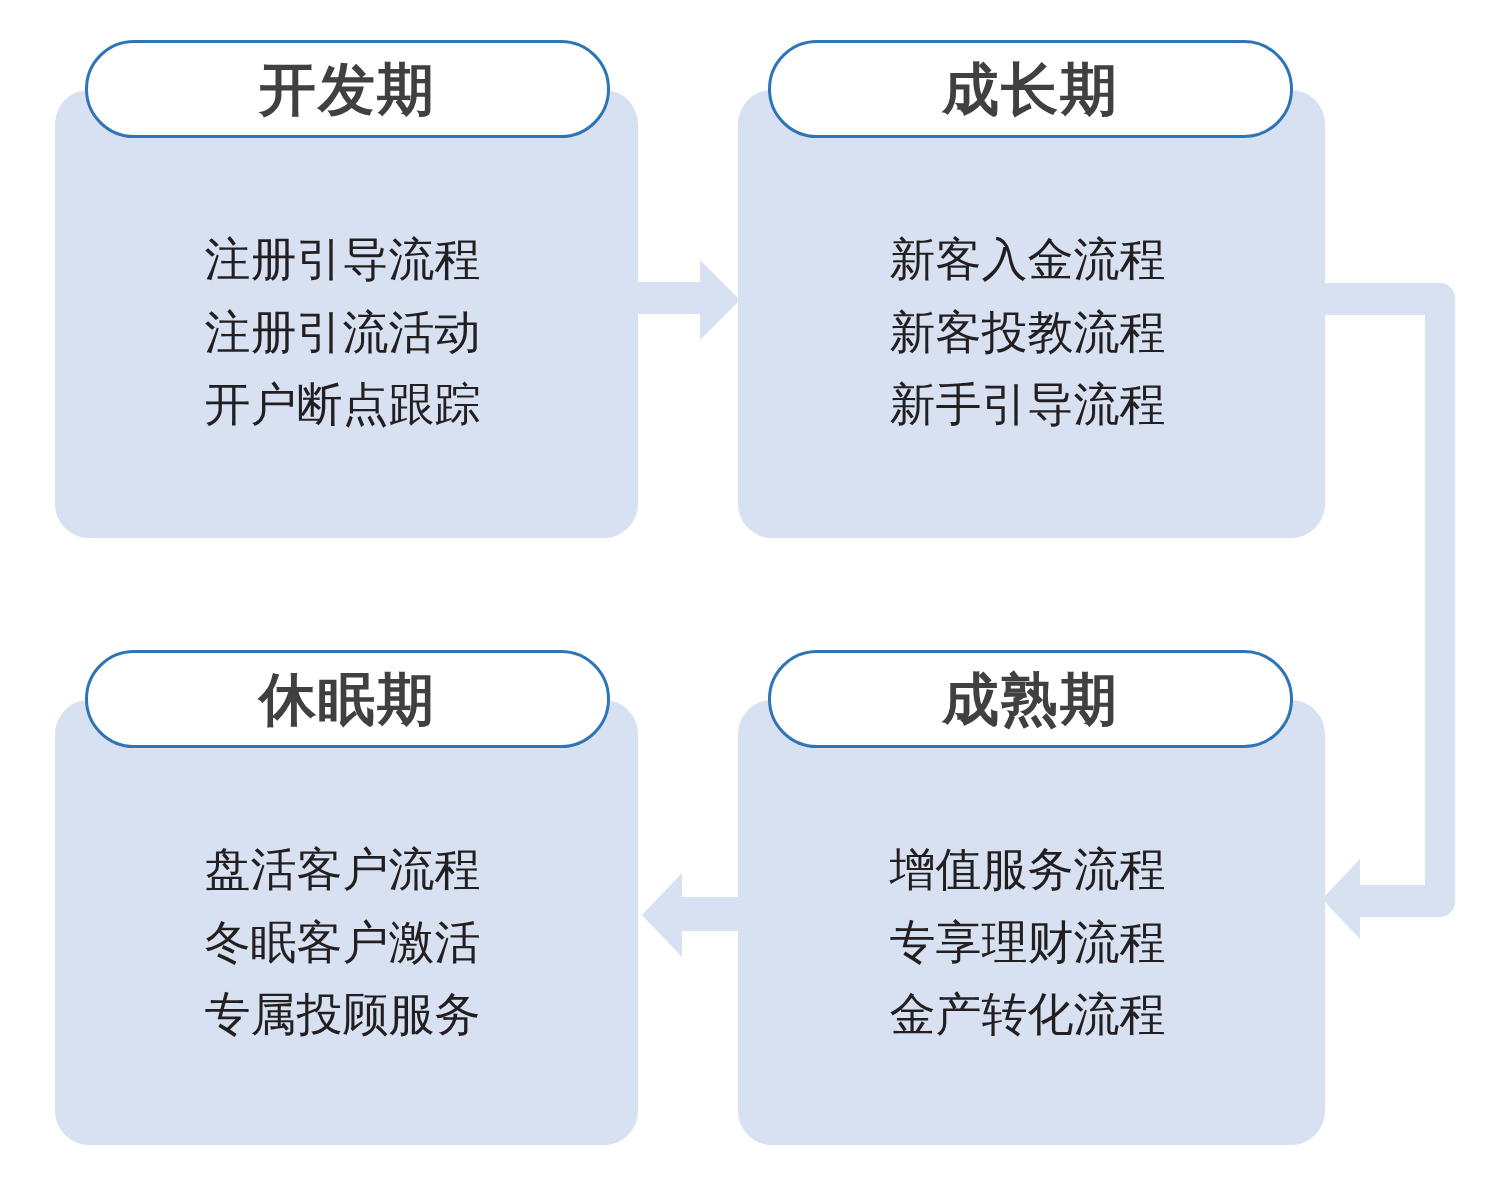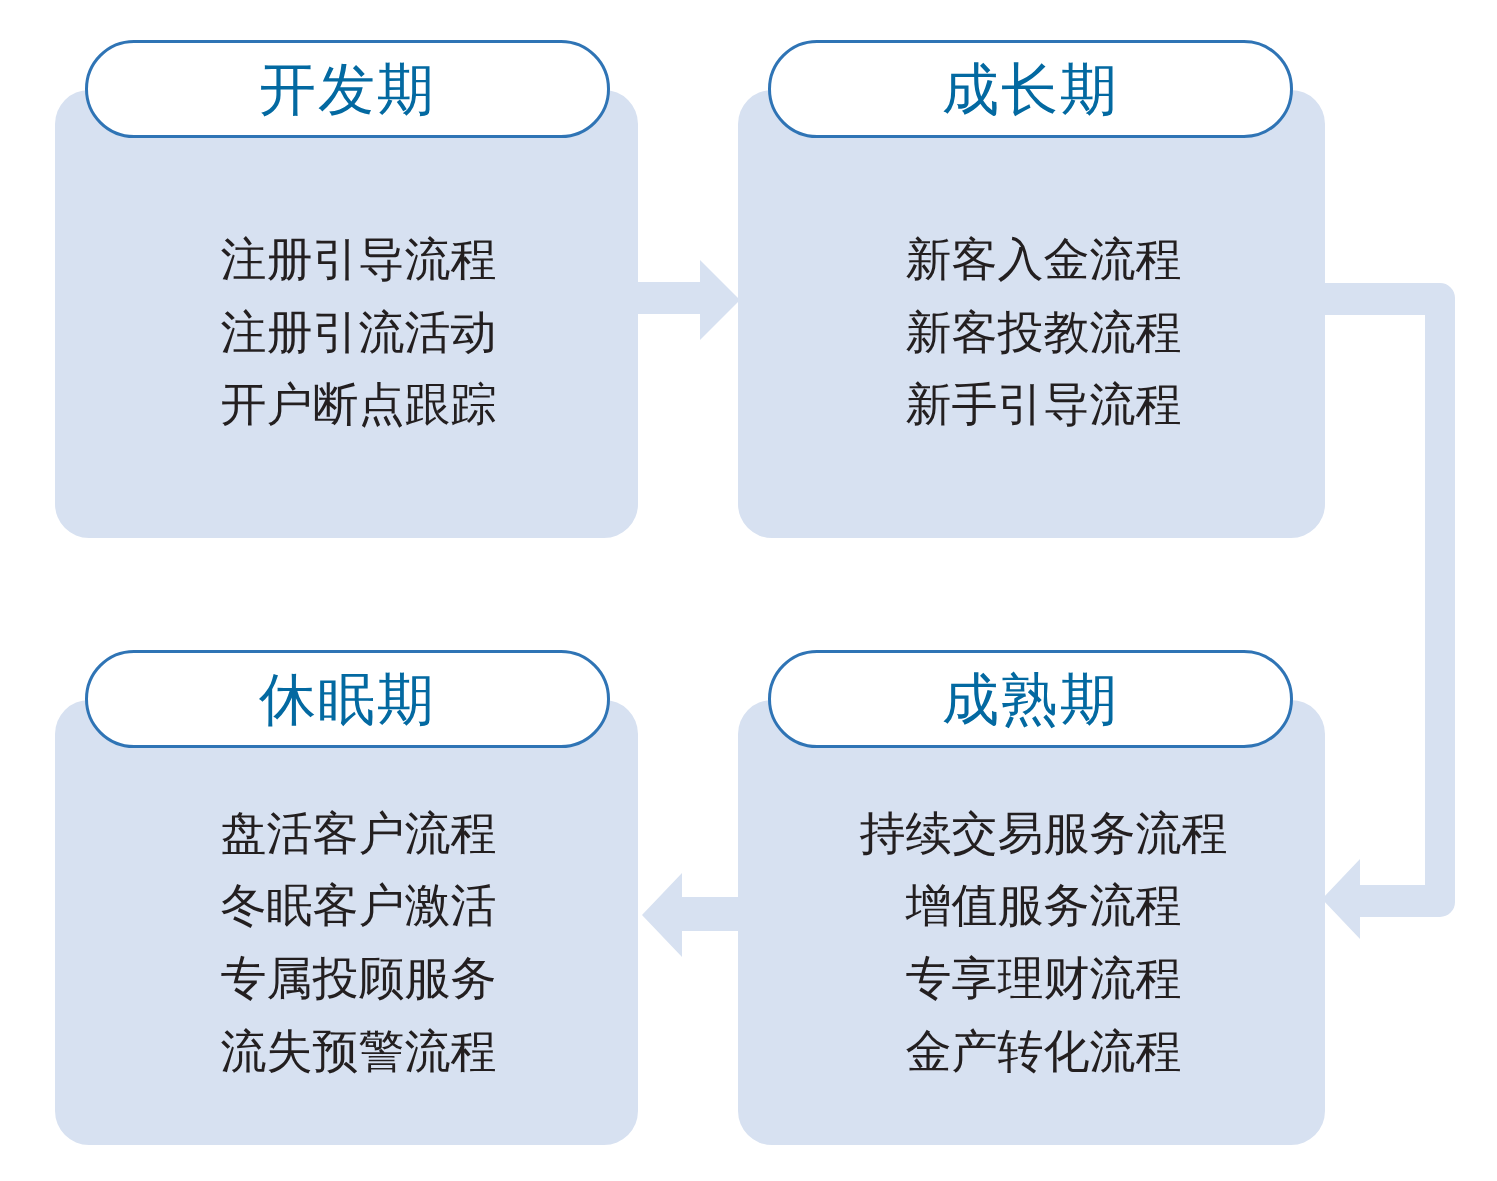--- a/index.html
+++ b/index.html
@@ -42,30 +42,30 @@
     background: #ffffff;
     border: 3px solid #2f74b5;
     border-radius: 49px;
     box-sizing: border-box;
     display: flex;
     align-items: center;
     justify-content: center;
     z-index: 3;
   }
   .card-title {
-    color: #0369a1;
+    color: #404040;
     font-size: 57px;
-    font-weight: normal;
+    font-weight: bold;
     line-height: 1;
     letter-spacing: 2px;
     white-space: nowrap;
   }
   .card-list {
     position: absolute;
-    left: 16px;
+    left: 0;
     top: 98px;
     width: 100%;
     height: 400px;
     z-index: 2;
     display: flex;
     flex-direction: column;
     align-items: center;
     justify-content: center;
     gap: 22px;
     box-sizing: border-box;
@@ -127,31 +127,29 @@
       <span class="card-title">成长期</span>
     </div>
   </div>
 
   <div class="card" id="card-dormant">
     <div class="card-body"></div>
     <div class="card-list">
       <div class="card-list-item">盘活客户流程</div>
       <div class="card-list-item">冬眠客户激活</div>
       <div class="card-list-item">专属投顾服务</div>
-      <div class="card-list-item">流失预警流程</div>
     </div>
     <div class="card-header">
       <span class="card-title">休眠期</span>
     </div>
   </div>
 
   <div class="card" id="card-mature">
     <div class="card-body"></div>
     <div class="card-list">
-      <div class="card-list-item">持续交易服务流程</div>
       <div class="card-list-item">增值服务流程</div>
       <div class="card-list-item">专享理财流程</div>
       <div class="card-list-item">金产转化流程</div>
     </div>
     <div class="card-header">
       <span class="card-title">成熟期</span>
     </div>
   </div>
 
   <div class="conn" id="conn-develop-growth">

